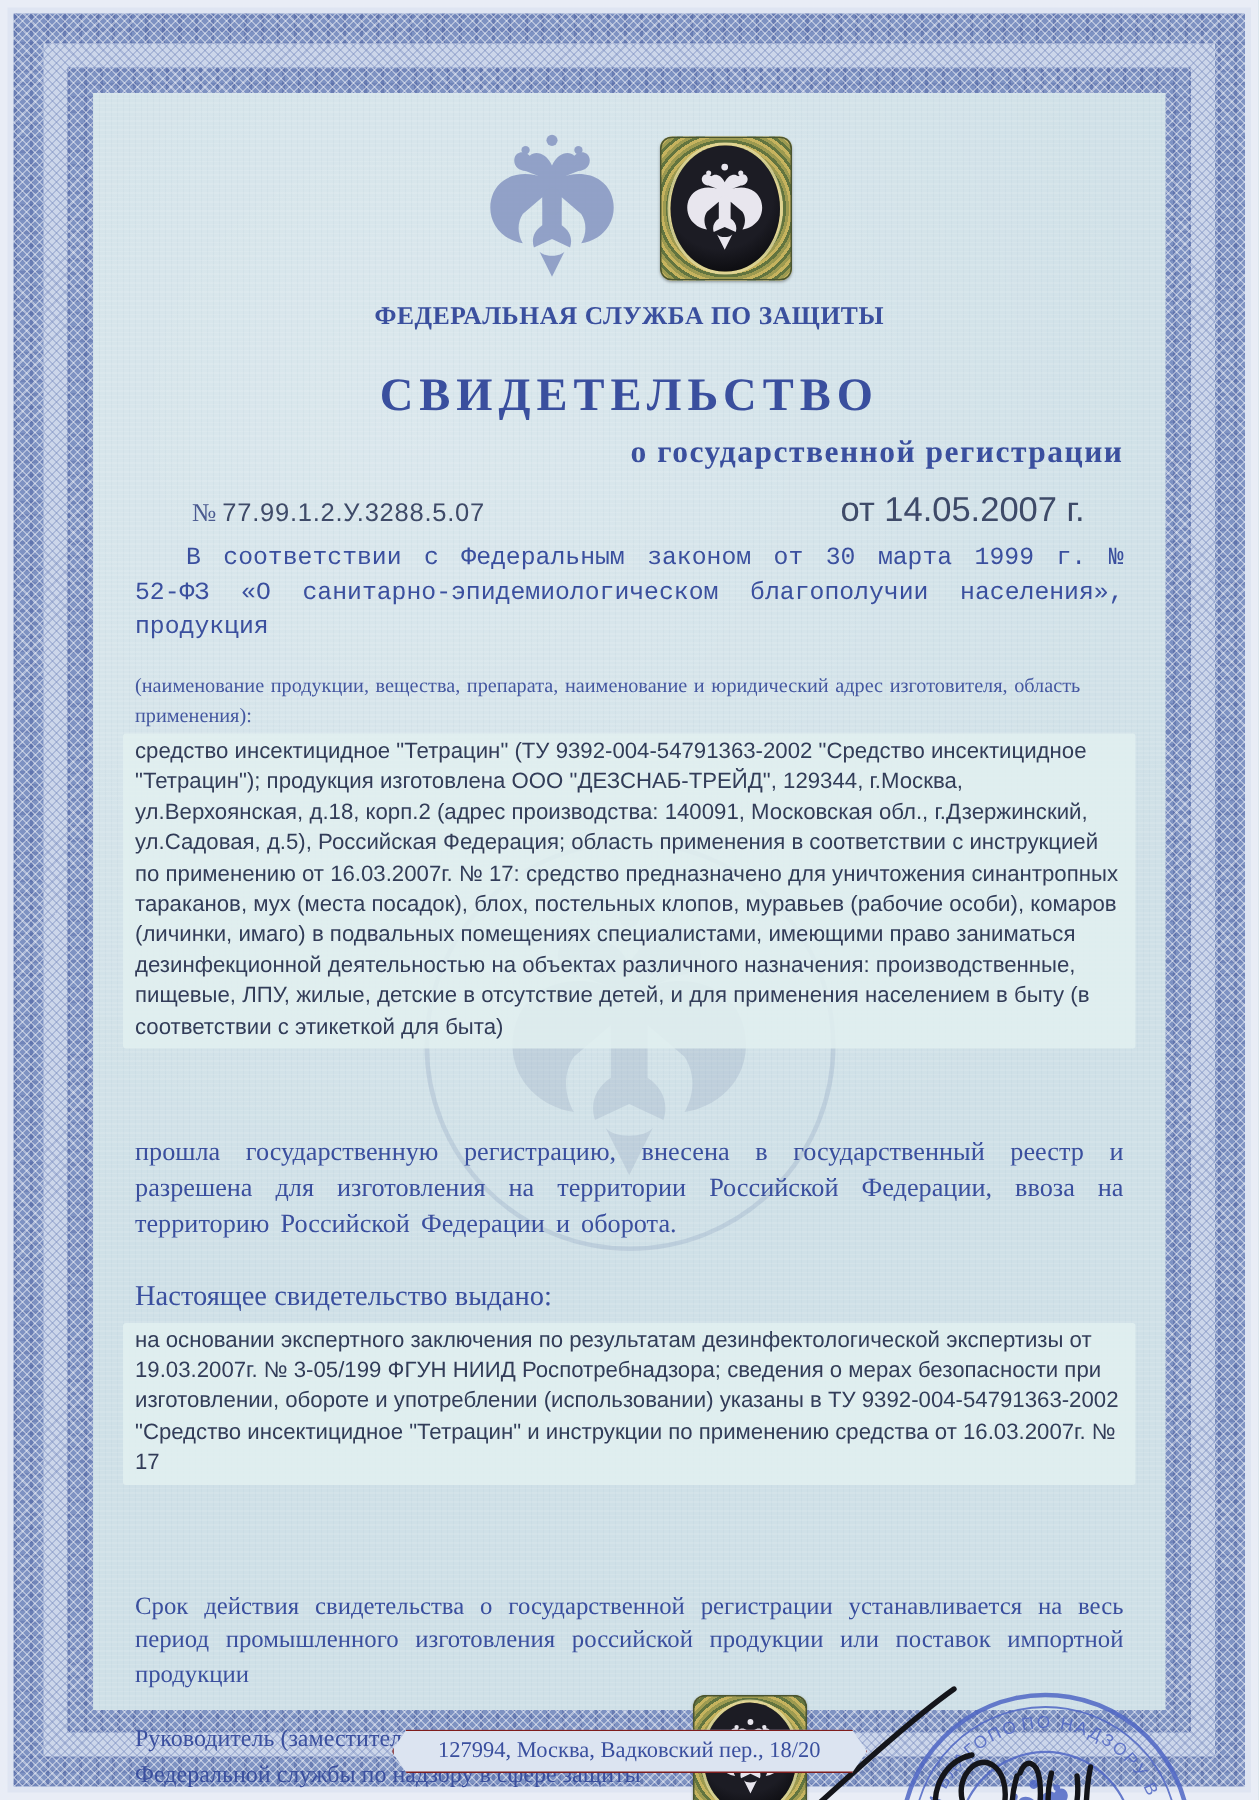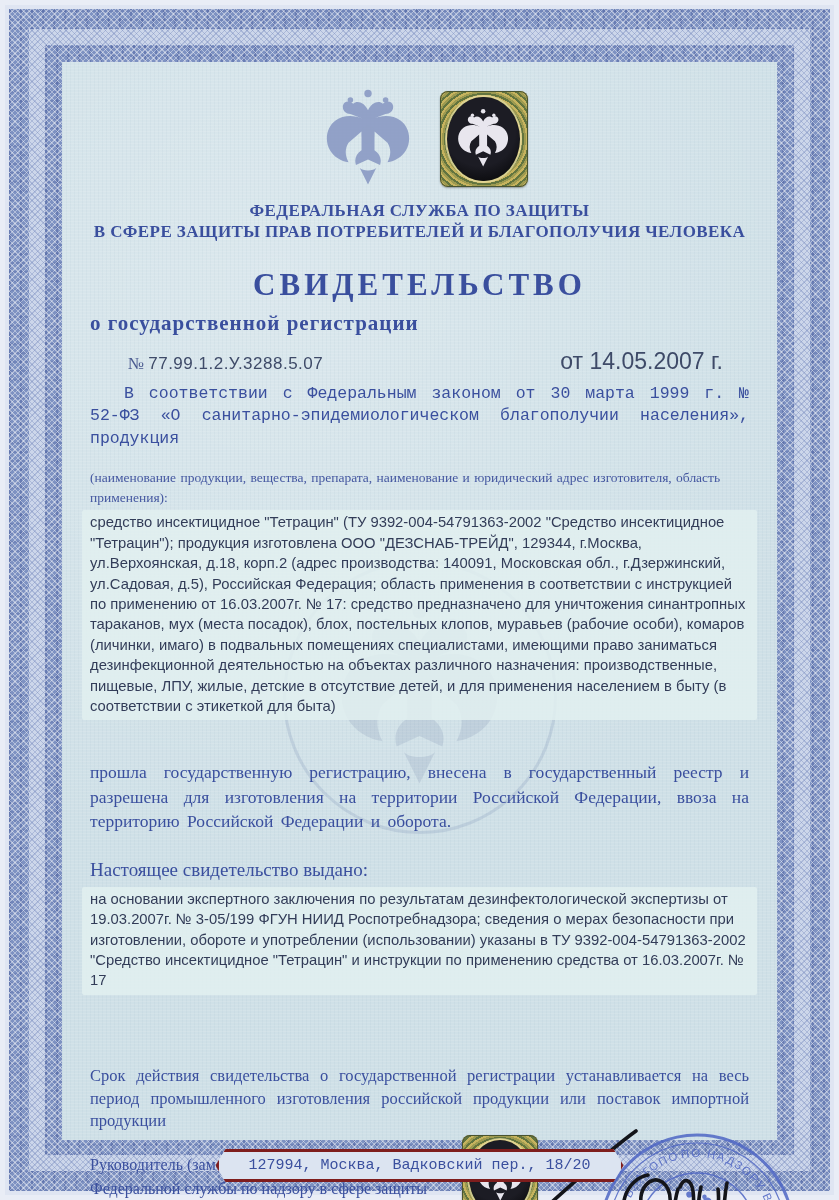--- a/index.html
+++ b/index.html
@@ -54,38 +54,38 @@
     width:82%;height:88%;border-radius:50%;background:radial-gradient(circle at 45% 40%, #1c1c24 55%, #000 100%);
     display:flex;align-items:center;justify-content:center;
     box-shadow:0 0 0 2px rgba(230,220,160,.8);
   }
   .holo-disc svg{width:78%;height:78%;color:#e8e6ee;}
   
   .agency{margin-top:10px;text-align:center;font-weight:bold;color:#3a4f9e;
     font-size:17px;line-height:1.25;letter-spacing:.4px;}
   .title{margin-top:24px;text-align:center;font-weight:bold;color:#3a4f9e;
     font-size:31px;letter-spacing:4px;}
-  .subtitle{margin-top:8px;text-align:left;font-weight:bold;color:#3a4f9e;
+  .subtitle{margin-top:8px;text-align:right;font-weight:bold;color:#3a4f9e;
     font-size:21px;letter-spacing:1px;}
   .numrow{margin-top:12px;display:flex;justify-content:space-between;align-items:baseline;
     padding:0 26px 0 38px;color:#45506e;}
   .numrow .no-sign{font-size:17px;color:#4a5a90;}
   .numrow .no-value{font-family:"Liberation Sans",sans-serif;font-size:17px;color:#3e4a68;letter-spacing:.5px;}
   .numrow .date{font-family:"Liberation Sans",sans-serif;font-size:23px;color:#3e4a68;}
   
   .para{color:#3a4f9e;font-size:16.5px;line-height:1.38;text-align:justify;word-spacing:3px;}
   .intro{margin-top:8px;text-indent:34px;font-family:Liberation Mono, monospace;}
   .note{margin-top:17px;color:#4457a0;font-size:13.5px;line-height:1.5;text-align:left;word-spacing:1px;}
   .hl{
     background:rgba(226,240,240,.85);
     font-family:"Liberation Sans",sans-serif;color:#323c58;
     font-size:14.8px;line-height:1.38;padding:2px 6px 4px 8px;margin:2px -8px 0 -8px;
     border-radius:2px;
   }
-  .reg{margin-top:40px;font-size:17.5px;}
+  .reg{margin-top:56px;font-size:17.5px;}
   .issued-h{margin-top:26px;color:#3a4f9e;font-size:19px;}
   .hl2{margin-top:6px;}
   .validity{margin-top:70px;font-size:16.5px;}
   
   .watermark{
     position:absolute;z-index:1;top:498px;left:50%;transform:translateX(-50%);
     width:268px;height:268px;border-radius:50%;
     border:3px solid rgba(100,120,165,.18);
     display:flex;align-items:center;justify-content:center;
   }
@@ -98,23 +98,22 @@
   .signer-name{position:absolute;left:588px;top:84px;z-index:7;
     font-family:"Liberation Sans",sans-serif;font-size:16.5px;color:#222c44;white-space:nowrap;}
   .stamp{
     position:absolute;right:-52px;top:-20px;width:208px;height:208px;z-index:5;
     opacity:.85;mix-blend-mode:multiply;transform:rotate(-12deg);
   }
   
   .address-plate{
     position:absolute;z-index:8;bottom:13px;left:50%;transform:translateX(-50%);
     background:#dce4f1;color:#3a4f9e;font-size:15px;white-space:nowrap;
-    padding:5px 30px;border:3px solid #7f1d1d;outline:1px solid #8a9ac4;
+    padding:5px 30px;border:1px solid #7f1d1d;outline:1px solid #8a9ac4;
     clip-path:polygon(10px 0, calc(100% - 10px) 0, 100% 50%, calc(100% - 10px) 100%, 10px 100%, 0 50%);
-    font-family:Liberation Mono, monospace;
   }
 </style>
 </head>
 <body>
 
 <svg width="0" height="0" style="position:absolute" aria-hidden="true">
   <defs>
     <symbol id="eagle" viewBox="0 0 100 110">
       <g fill="currentColor">
         <circle cx="50" cy="6" r="4"></circle>
@@ -155,21 +154,20 @@
           <div class="holo-disc">
             <svg viewBox="0 0 100 110">
                 <use href="#eagle"></use>
               </svg>
           </div>
         </div>
       </div>
 
       <div class="agency">
         <div>ФЕДЕРАЛЬНАЯ СЛУЖБА ПО ЗАЩИТЫ</div>
-        <div>В СФЕРЕ ЗАЩИТЫ ПРАВ ПОТРЕБИТЕЛЕЙ И БЛАГОПОЛУЧИЯ  ЧЕЛОВЕКА</div>
       </div>
 
       <div class="title">СВИДЕТЕЛЬСТВО</div>
       <div class="subtitle">о государственной регистрации</div>
 
       <div class="numrow">
         <span>
           <span class="no-sign">№</span>
           <span class="no-value">77.99.1.2.У.3288.5.07</span>
         </span>

